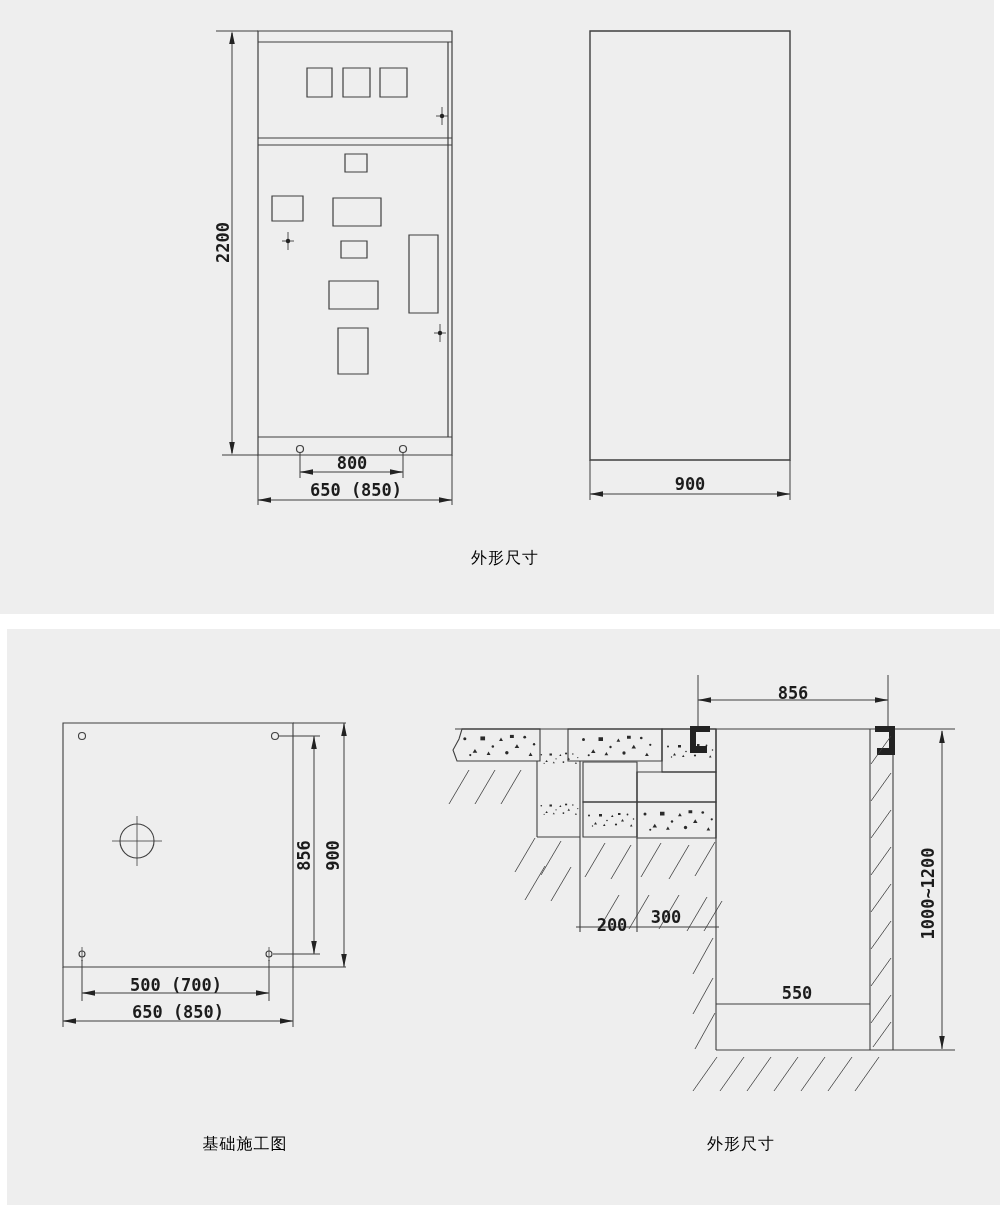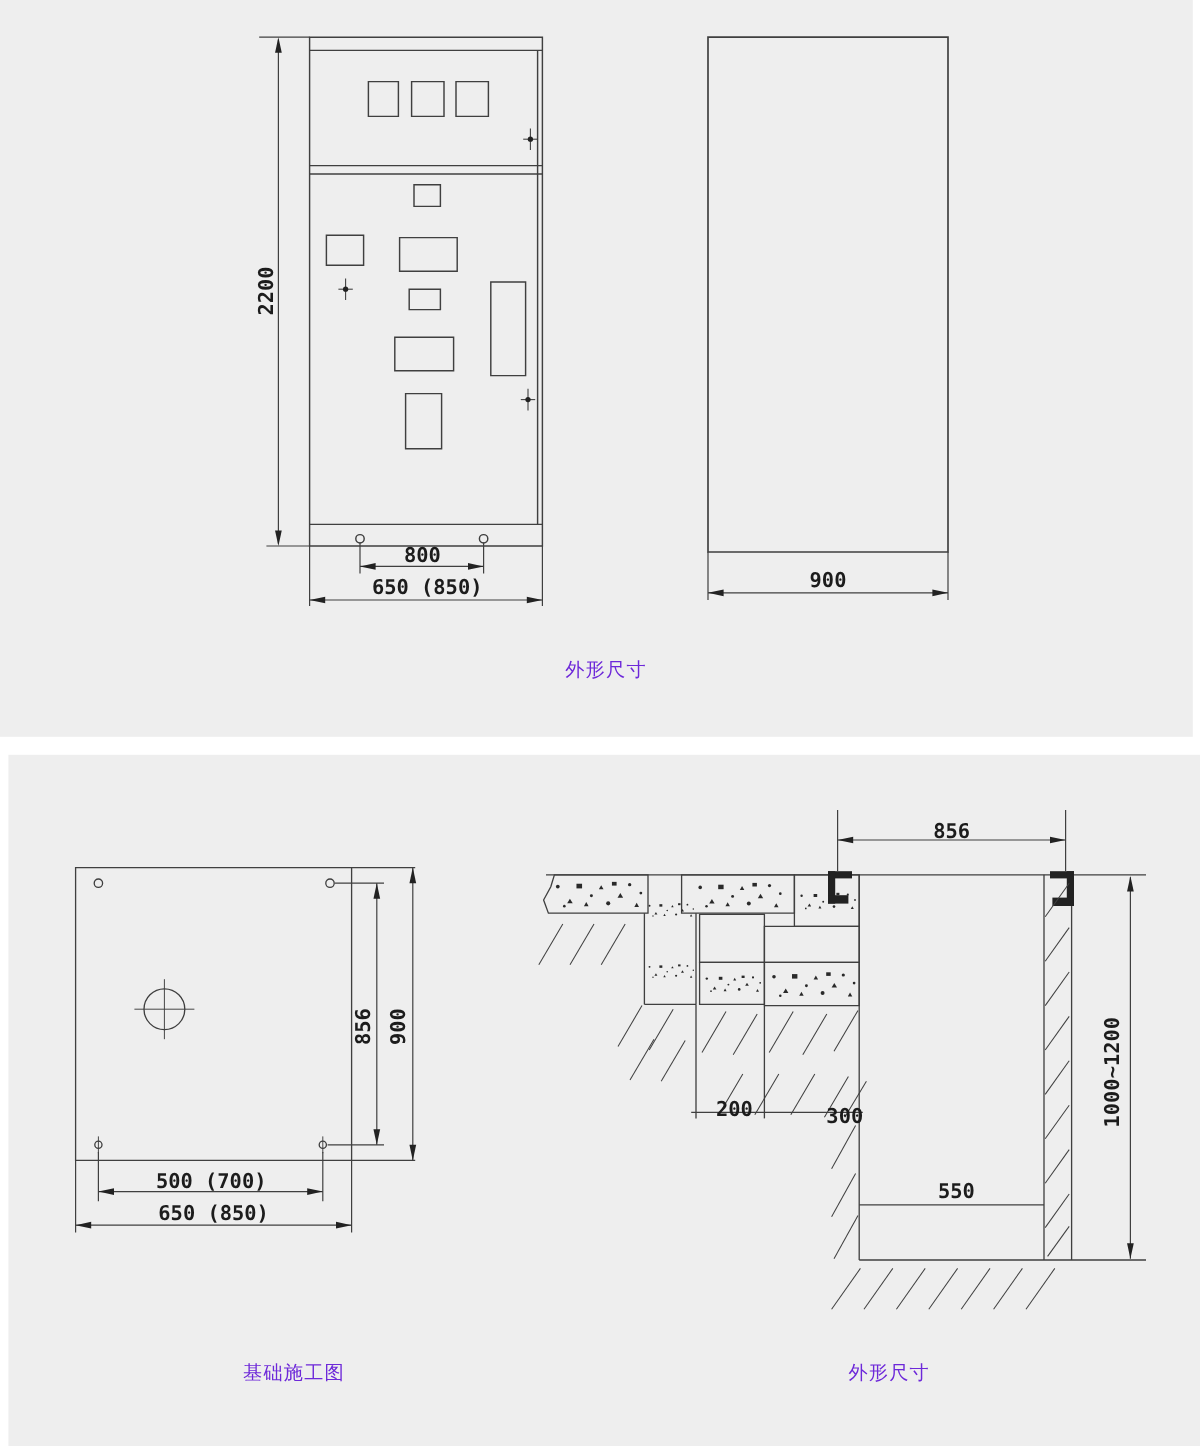--- a/index.html
+++ b/index.html
@@ -14,21 +14,21 @@
   #panel-bottom{left:7px;top:629px;width:993px;height:576px;}
   .drawing{position:absolute;left:0;top:0;}
   .dim{
     position:absolute;
     font-family:"DejaVu Sans Mono","Liberation Mono",monospace;
     font-weight:700;font-size:17px;line-height:1;
     color:#1c1c1c;text-align:center;white-space:nowrap;
   }
   .dim.rot{transform:rotate(-90deg);}
   .caption{
-    position:absolute;font-size:16px;color:#6d28d9;
+    position:absolute;font-size:16px;color:#000000;
     text-align:center;white-space:nowrap;letter-spacing:1px;
   }
   svg line,svg rect,svg circle,svg path,svg polyline{vector-effect:non-scaling-stroke;}
 </style>
 </head>
 <body>
 
 <div class="panel" id="panel-top">
 
   <svg class="drawing" width="994" height="614" viewBox="0 0 994 614" fill="none" stroke="#3f3f3f" stroke-width="1.2">
@@ -281,17 +281,17 @@
   </svg>
 
   <div class="dim rot" style="left:257px;top:218px;width:80px;">856</div>
   <div class="dim rot" style="left:286px;top:218px;width:80px;">900</div>
   <div class="dim" style="left:89px;top:348px;width:160px;">500 (700)</div>
   <div class="dim" style="left:91px;top:375px;width:160px;">650 (850)</div>
   <div class="caption" style="left:138px;top:505px;width:200px;">基础施工图</div>
 
   <div class="dim" style="left:746px;top:56px;width:80px;">856</div>
   <div class="dim" style="left:575px;top:288px;width:60px;">200</div>
-  <div class="dim" style="left:667px;top:280px;width:60px;margin-top:14px;">300</div>
+  <div class="dim" style="left:629px;top:280px;width:60px;">300</div>
   <div class="dim" style="left:750px;top:356px;width:80px;">550</div>
   <div class="dim rot" style="left:861px;top:256px;width:120px;">1000~1200</div>
   <div class="caption" style="left:634px;top:505px;width:200px;">外形尺寸</div>
 </div>
 
 </body></html>

